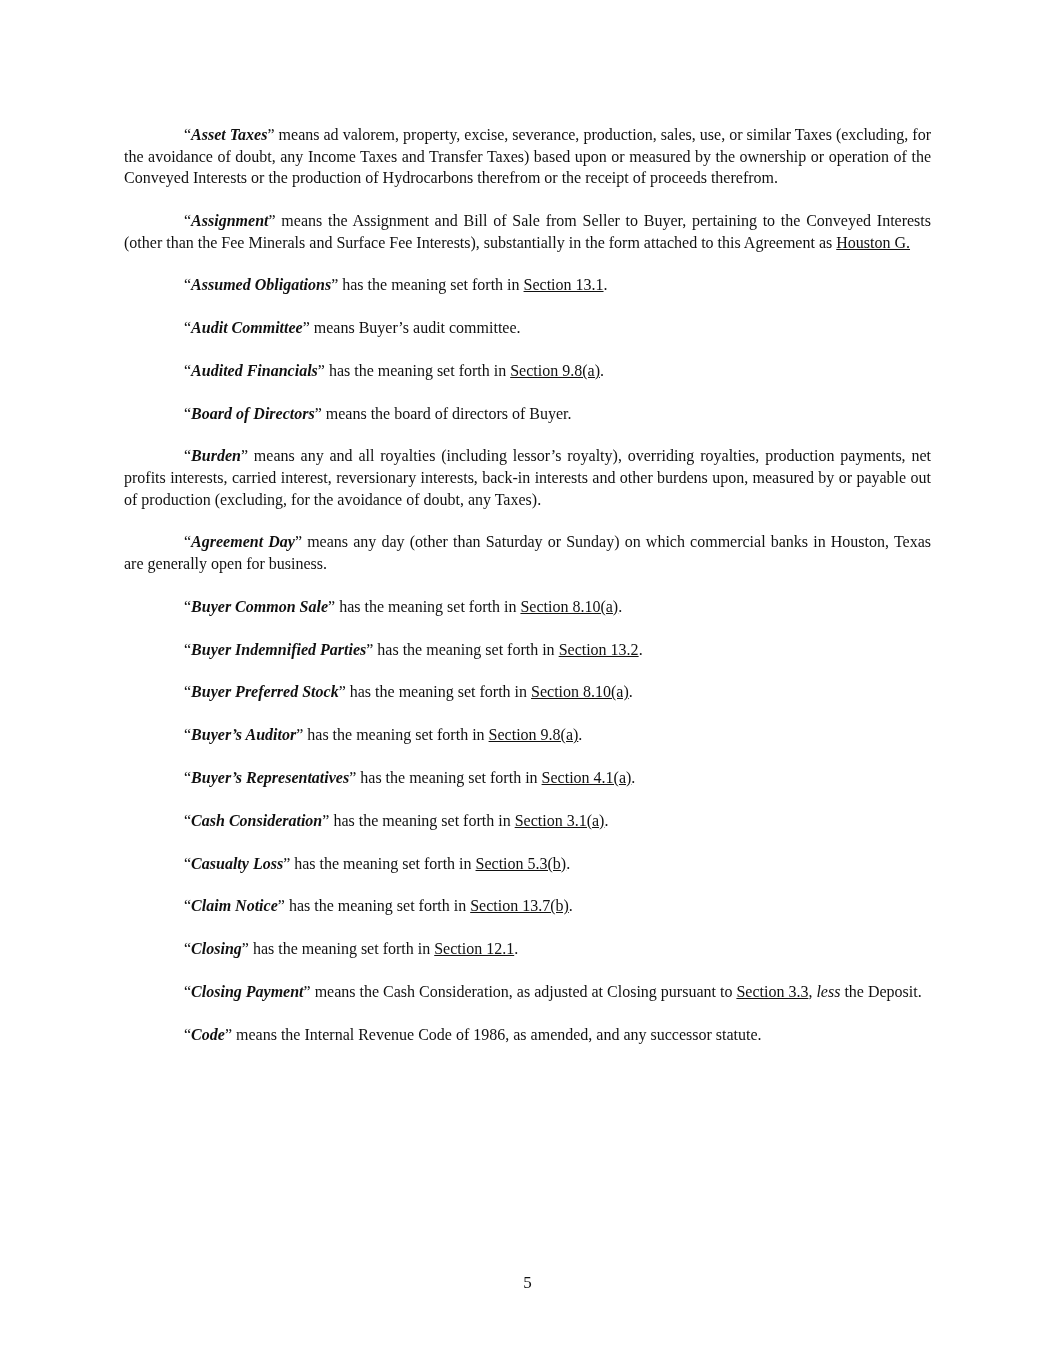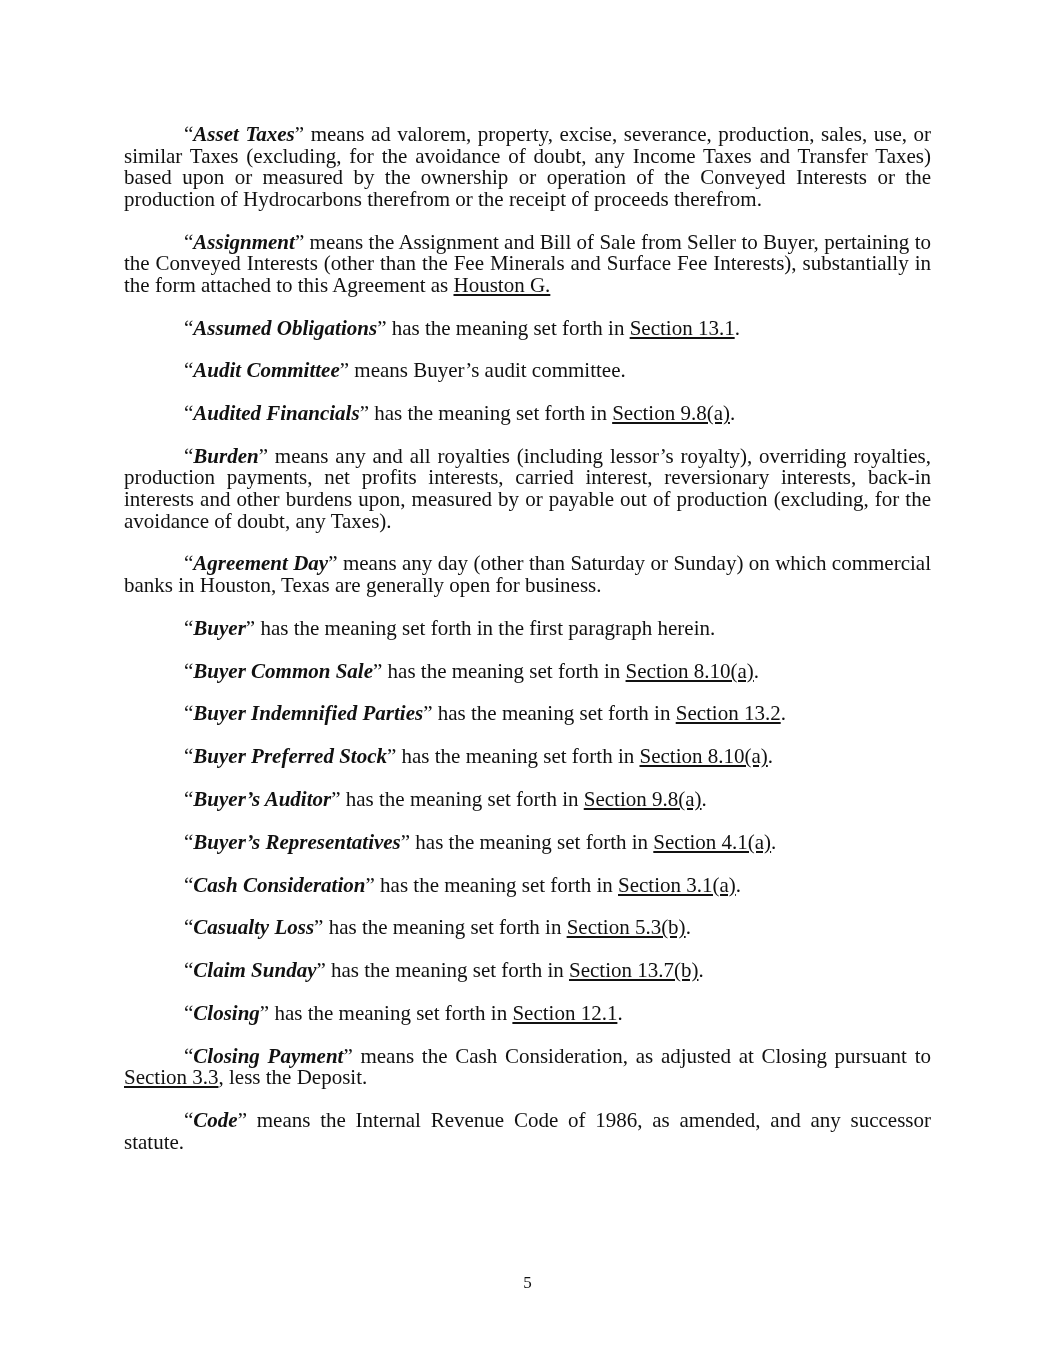--- a/index.html
+++ b/index.html
@@ -3,67 +3,67 @@
   <meta charset="utf-8">
   <style>
     html, body { margin: 0; padding: 0; background: #ffffff; }
     body {
       width: 1055px; height: 1365px; position: relative; overflow: hidden;
       font-family: "Liberation Serif", "DejaVu Serif", serif;
       color: #111111;
     }
     .page {
       position: absolute; left: 124px; top: 124px; width: 807px;
-      font-size: 21px; line-height: 21.6px;
+      font-size: 16px; line-height: 21.6px;
     }
     .para { margin: 0 0 21.2px 0; text-align: justify; text-indent: 60px; }
     .term { font-weight: bold; font-style: italic; }
     .ref { text-decoration: underline; }
-    .it { }
+    .it { font-style: italic; }
     .page-number {
       position: absolute; top: 1273px; left: 0; width: 1055px; text-align: center;
       font-size: 17px;
     }
   </style>
 </head>
 <body>
 
 <div class="page">
   <p class="para">“<span class="term">Asset Taxes</span>”<span> means ad valorem, property, excise, severance, production, sales, use, or similar Taxes (excluding, for the avoidance of doubt, any Income Taxes and Transfer Taxes) based upon or measured by the ownership or operation of the Conveyed Interests or the production of Hydrocarbons therefrom or the receipt of proceeds therefrom.</span></p>
 
   <p class="para">“<span class="term">Assignment</span>”<span> means the Assignment and Bill of Sale from Seller to Buyer, pertaining to the Conveyed Interests (other than the Fee Minerals and Surface Fee Interests), substantially in the form attached to this Agreement as </span><span class="ref">Houston G.</span></p>
 
   <p class="para">“<span class="term">Assumed Obligations</span>”<span> has the meaning set forth in </span><span class="ref">Section 13.1</span><span>.</span></p>
 
   <p class="para">“<span class="term">Audit Committee</span>”<span> means Buyer’s audit committee.</span></p>
 
   <p class="para">“<span class="term">Audited Financials</span>”<span> has the meaning set forth in </span><span class="ref">Section 9.8(a)</span><span>.</span></p>
 
+  <p class="para">“<span class="term">Board of Directors</span>”<span> means the board of directors of Buyer.</span></p>
 
   <p class="para">“<span class="term">Burden</span>”<span> means any and all royalties (including lessor’s royalty), overriding royalties, production payments, net profits interests, carried interest, reversionary interests, back-in interests and other burdens upon, measured by or payable out of production (excluding, for the avoidance of doubt, any Taxes).</span></p>
 
   <p class="para">“<span class="term">Agreement Day</span>”<span> means any day (other than Saturday or Sunday) on which commercial banks in Houston, Texas are generally open for business.</span></p>
 
-  <p class="para">“<span class="term">Buyer</span>”<span> has the meaning set forth in the first paragraph herein.</span></p>
 
   <p class="para">“<span class="term">Buyer Common Sale</span>”<span> has the meaning set forth in </span><span class="ref">Section 8.10(a)</span><span>.</span></p>
 
   <p class="para">“<span class="term">Buyer Indemnified Parties</span>”<span> has the meaning set forth in </span><span class="ref">Section 13.2</span><span>.</span></p>
 
   <p class="para">“<span class="term">Buyer Preferred Stock</span>”<span> has the meaning set forth in </span><span class="ref">Section 8.10(a)</span><span>.</span></p>
 
   <p class="para">“<span class="term">Buyer’s Auditor</span>”<span> has the meaning set forth in </span><span class="ref">Section 9.8(a)</span><span>.</span></p>
 
   <p class="para">“<span class="term">Buyer’s Representatives</span>”<span> has the meaning set forth in </span><span class="ref">Section 4.1(a)</span><span>.</span></p>
 
   <p class="para">“<span class="term">Cash Consideration</span>”<span> has the meaning set forth in </span><span class="ref">Section 3.1(a)</span><span>.</span></p>
 
   <p class="para">“<span class="term">Casualty Loss</span>”<span> has the meaning set forth in </span><span class="ref">Section 5.3(b)</span><span>.</span></p>
 
-  <p class="para">“<span class="term">Claim Sunday</span>”<span> has the meaning set forth in </span><span class="ref">Section 13.7(b)</span><span>.</span></p>
+  <p class="para">“<span class="term">Claim Notice</span>”<span> has the meaning set forth in </span><span class="ref">Section 13.7(b)</span><span>.</span></p>
 
   <p class="para">“<span class="term">Closing</span>”<span> has the meaning set forth in </span><span class="ref">Section 12.1</span><span>.</span></p>
 
 
   <p class="para">“<span class="term">Closing Payment</span>”<span> means the Cash Consideration, as adjusted at Closing pursuant to </span><span class="ref">Section 3.3</span><span>,</span> <span class="it">less</span><span> the Deposit.</span></p>
 
   <p class="para">“<span class="term">Code</span>”<span> means the Internal Revenue Code of 1986, as amended, and any successor statute.</span></p>
 </div>
 
 <div class="page-number">5</div>

